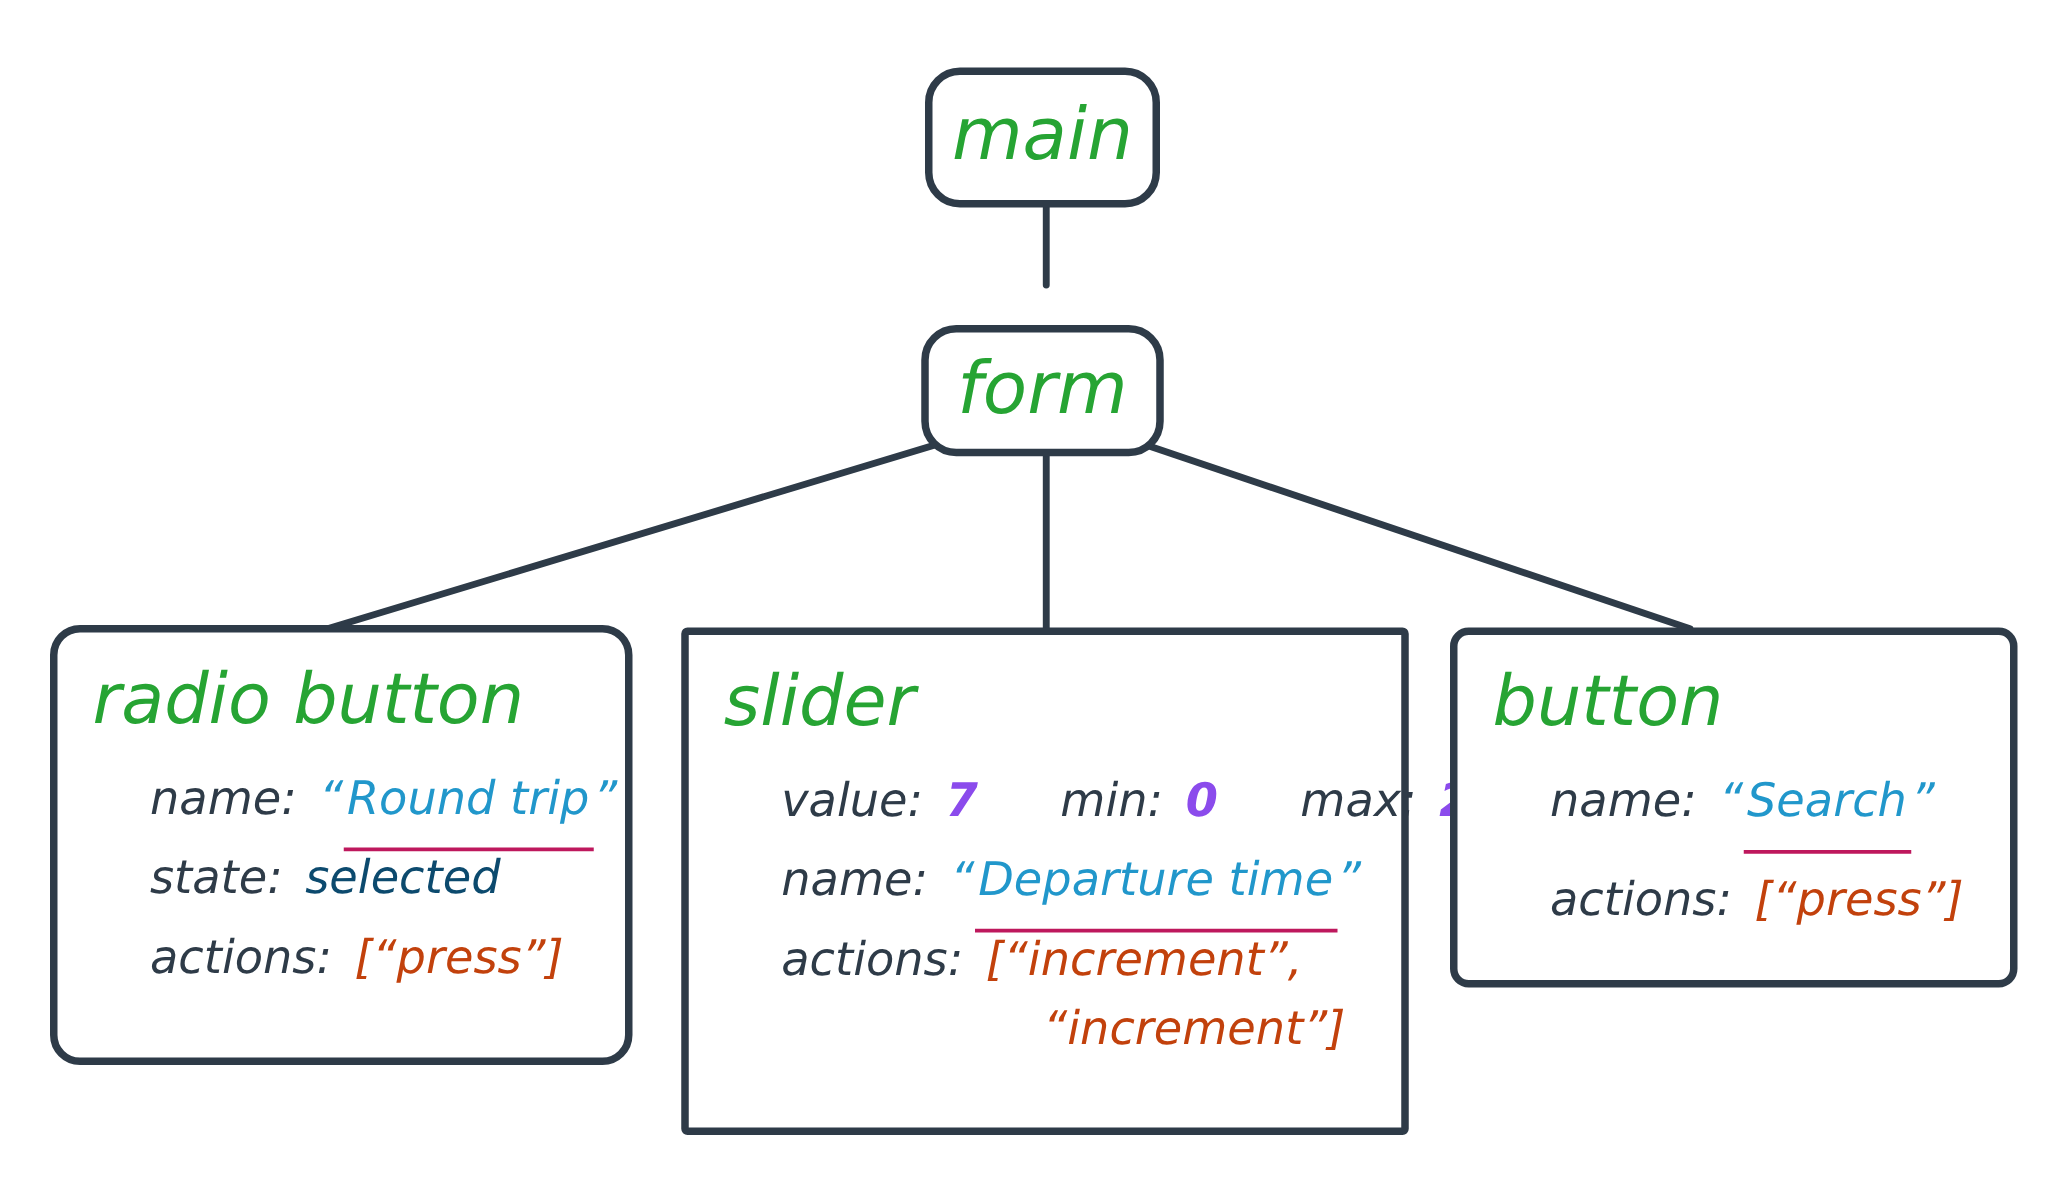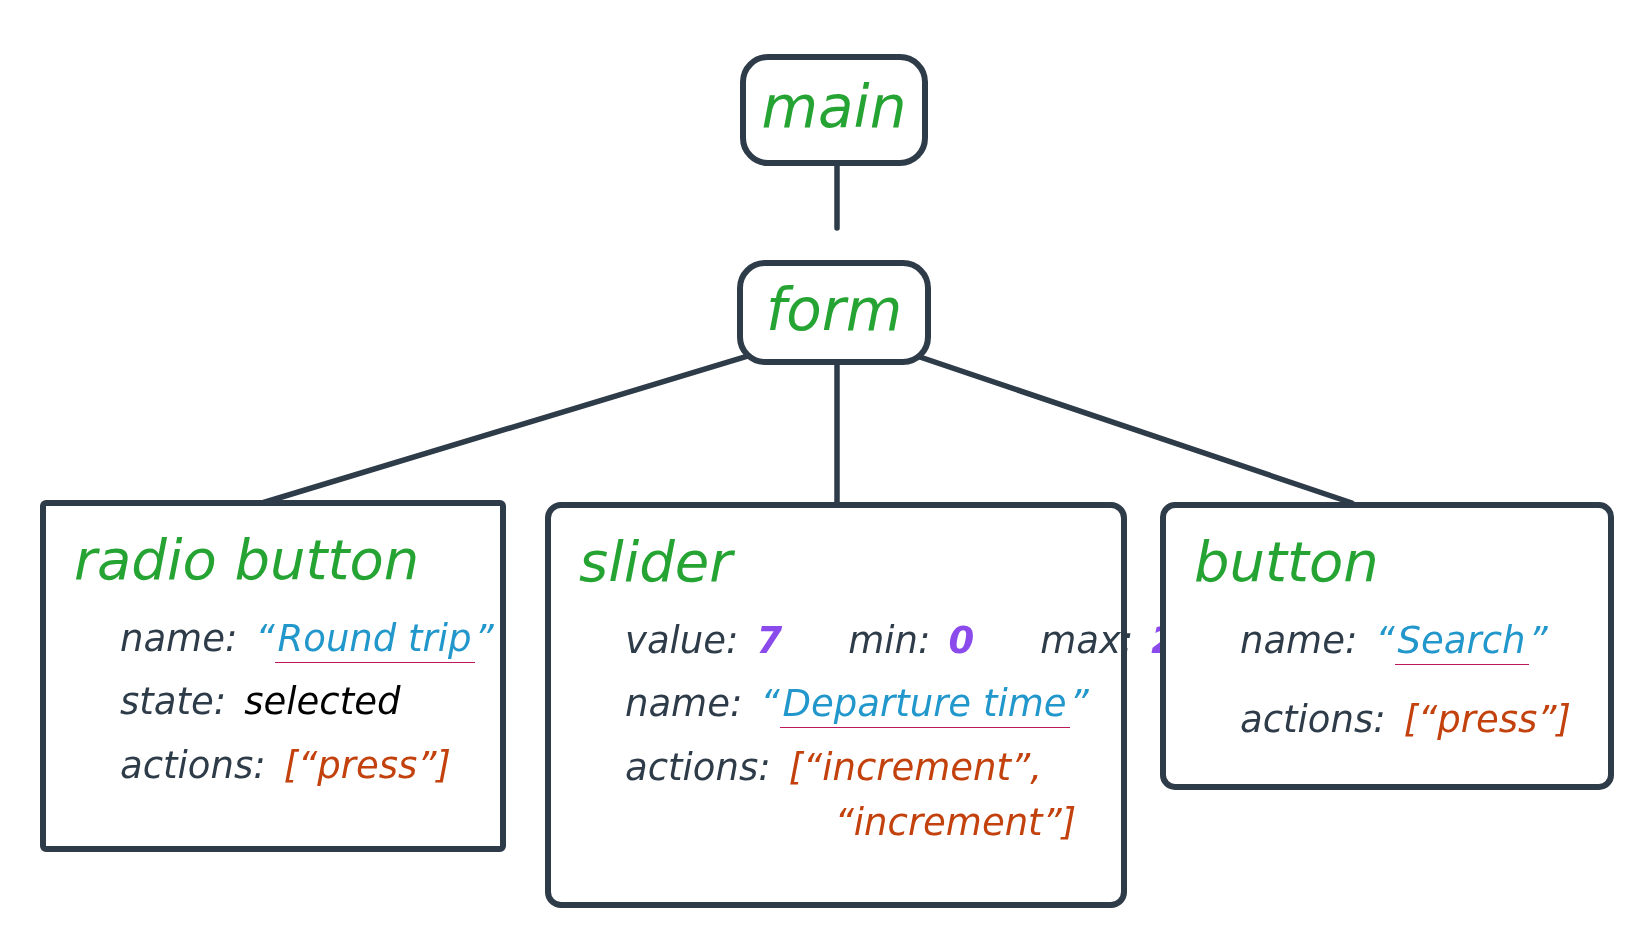--- a/index.html
+++ b/index.html
@@ -51,32 +51,32 @@
     display: flex;
     align-items: baseline;
     gap: 18px;
     font-size: 37px;
     line-height: 1.5;
     margin-top: 8px;
   }
   .label { color: #2e3b48; margin-left: 48px; }
   .blue { color: #2197cb; }
   .u {
-    border-bottom: 1px solid #be185d;
-    padding: 0 3px 2px 3px;
+    border-bottom: 3px solid #be185d;
+    padding: 0 3px 18px 3px;
     text-align: center;
   }
-  .orange { color: #000000; }
+  .orange { color: #0c4a6e; }
   .red { color: #c2410c; }
   .num { color: #8b4bec; font-weight: bold; }
   .value-block { display: inline-block; }
   .cont-indent { margin-left: 46px; }
 
-  .card-radio  { left: 40px;   top: 500px; width: 466px; height: 352px; border-radius: 6px; }
-  .card-slider { left: 545px;  top: 502px; width: 582px; height: 406px; border-radius: 16px; }
+  .card-radio  { left: 40px;   top: 500px; width: 466px; height: 352px; border-radius: 24px; }
+  .card-slider { left: 545px;  top: 502px; width: 582px; height: 406px; border-radius: 5px; }
   .card-button { left: 1160px; top: 502px; width: 454px; height: 288px; border-radius: 15px; }
   .node-main { left: 740px; top: 34px;  width: 188px; height: 112px; margin-top: 20px; }
   .node-form { left: 737px; top: 225px; width: 194px; height: 105px; margin-top: 35px; }
 
   .card-button .row-actions { margin-top: 24px; }
 </style>
 </head>
 <body>
 
 <div class="canvas">

